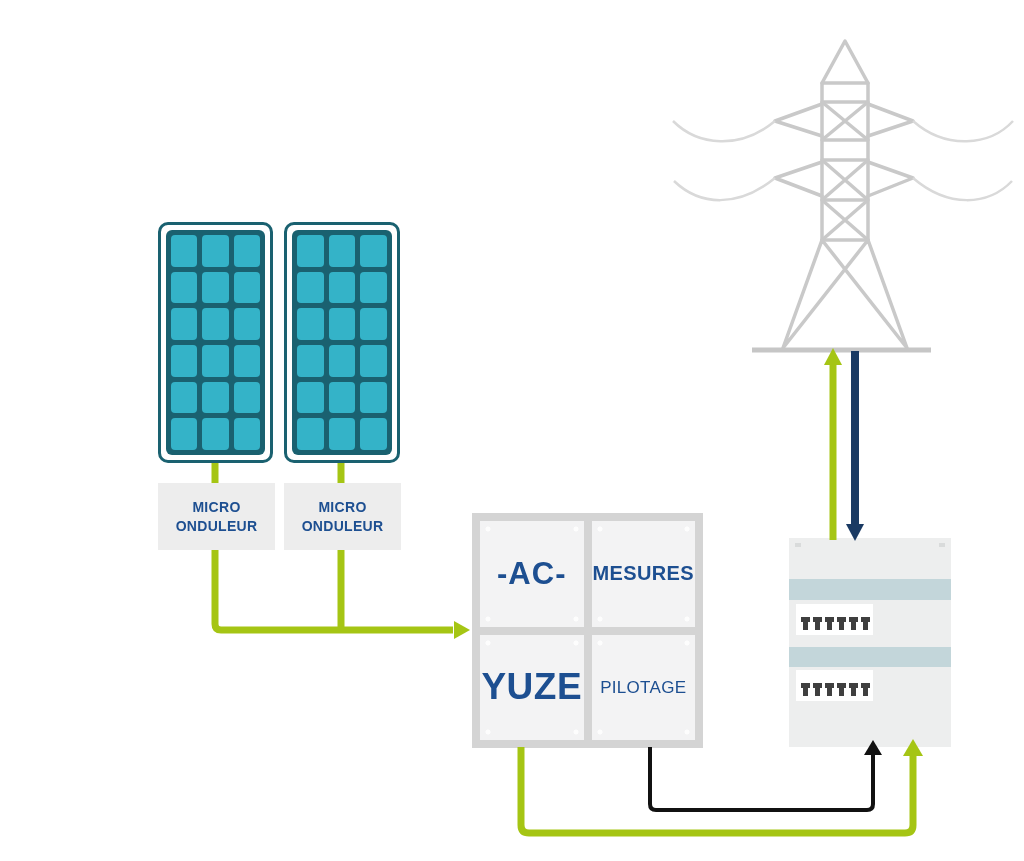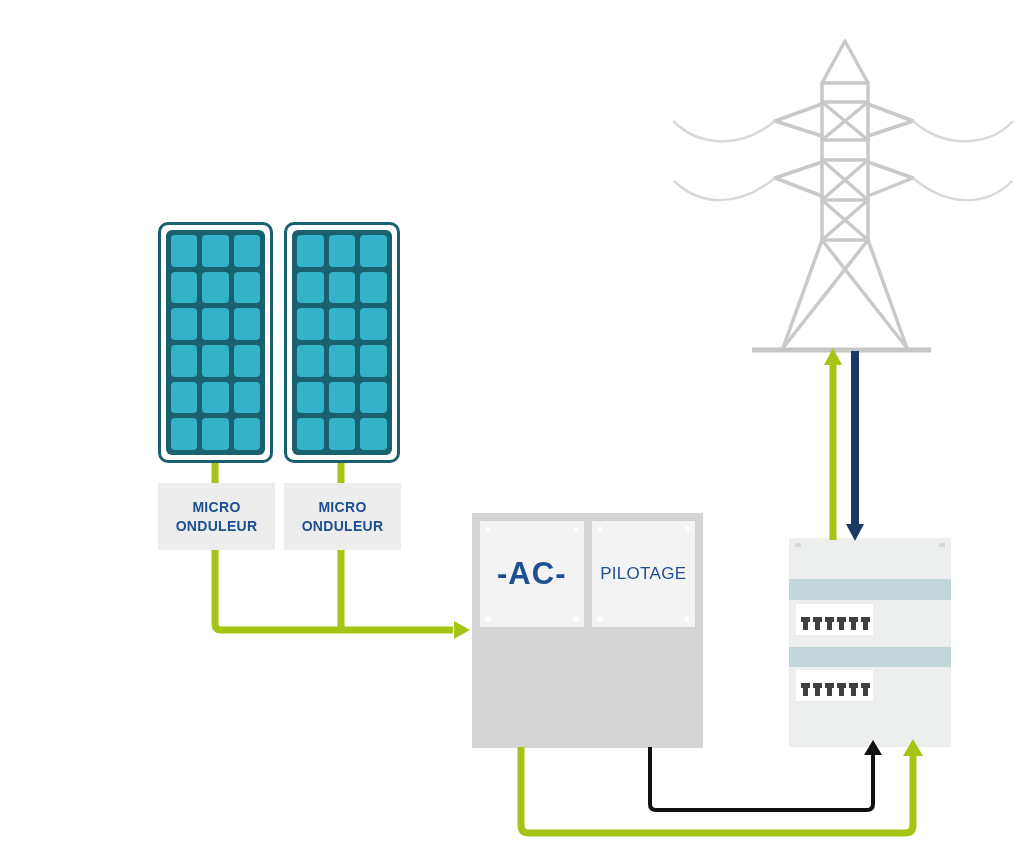--- a/index.html
+++ b/index.html
@@ -128,20 +128,26 @@
       <span>MICRO</span>
       <span>ONDULEUR</span>
     </div>
   </div>
 
   <div class="gateway">
     <div class="quad">
       <span class="q-label lbl-ac">-AC-</span>
     </div>
     <div class="quad">
+      <span class="q-label lbl-mesures">MESURES</span>
+    </div>
+    <div class="quad">
+      <span class="q-label lbl-yuze">YUZE</span>
+    </div>
+    <div class="quad">
       <span class="q-sub">PILOTAGE</span>
     </div>
   </div>
 
   <div class="board">
     <span class="screw tl"></span>
     <span class="screw tr"></span>
     <div class="band band1"></div>
     <div class="band band2"></div>
     <div class="strip strip1">

